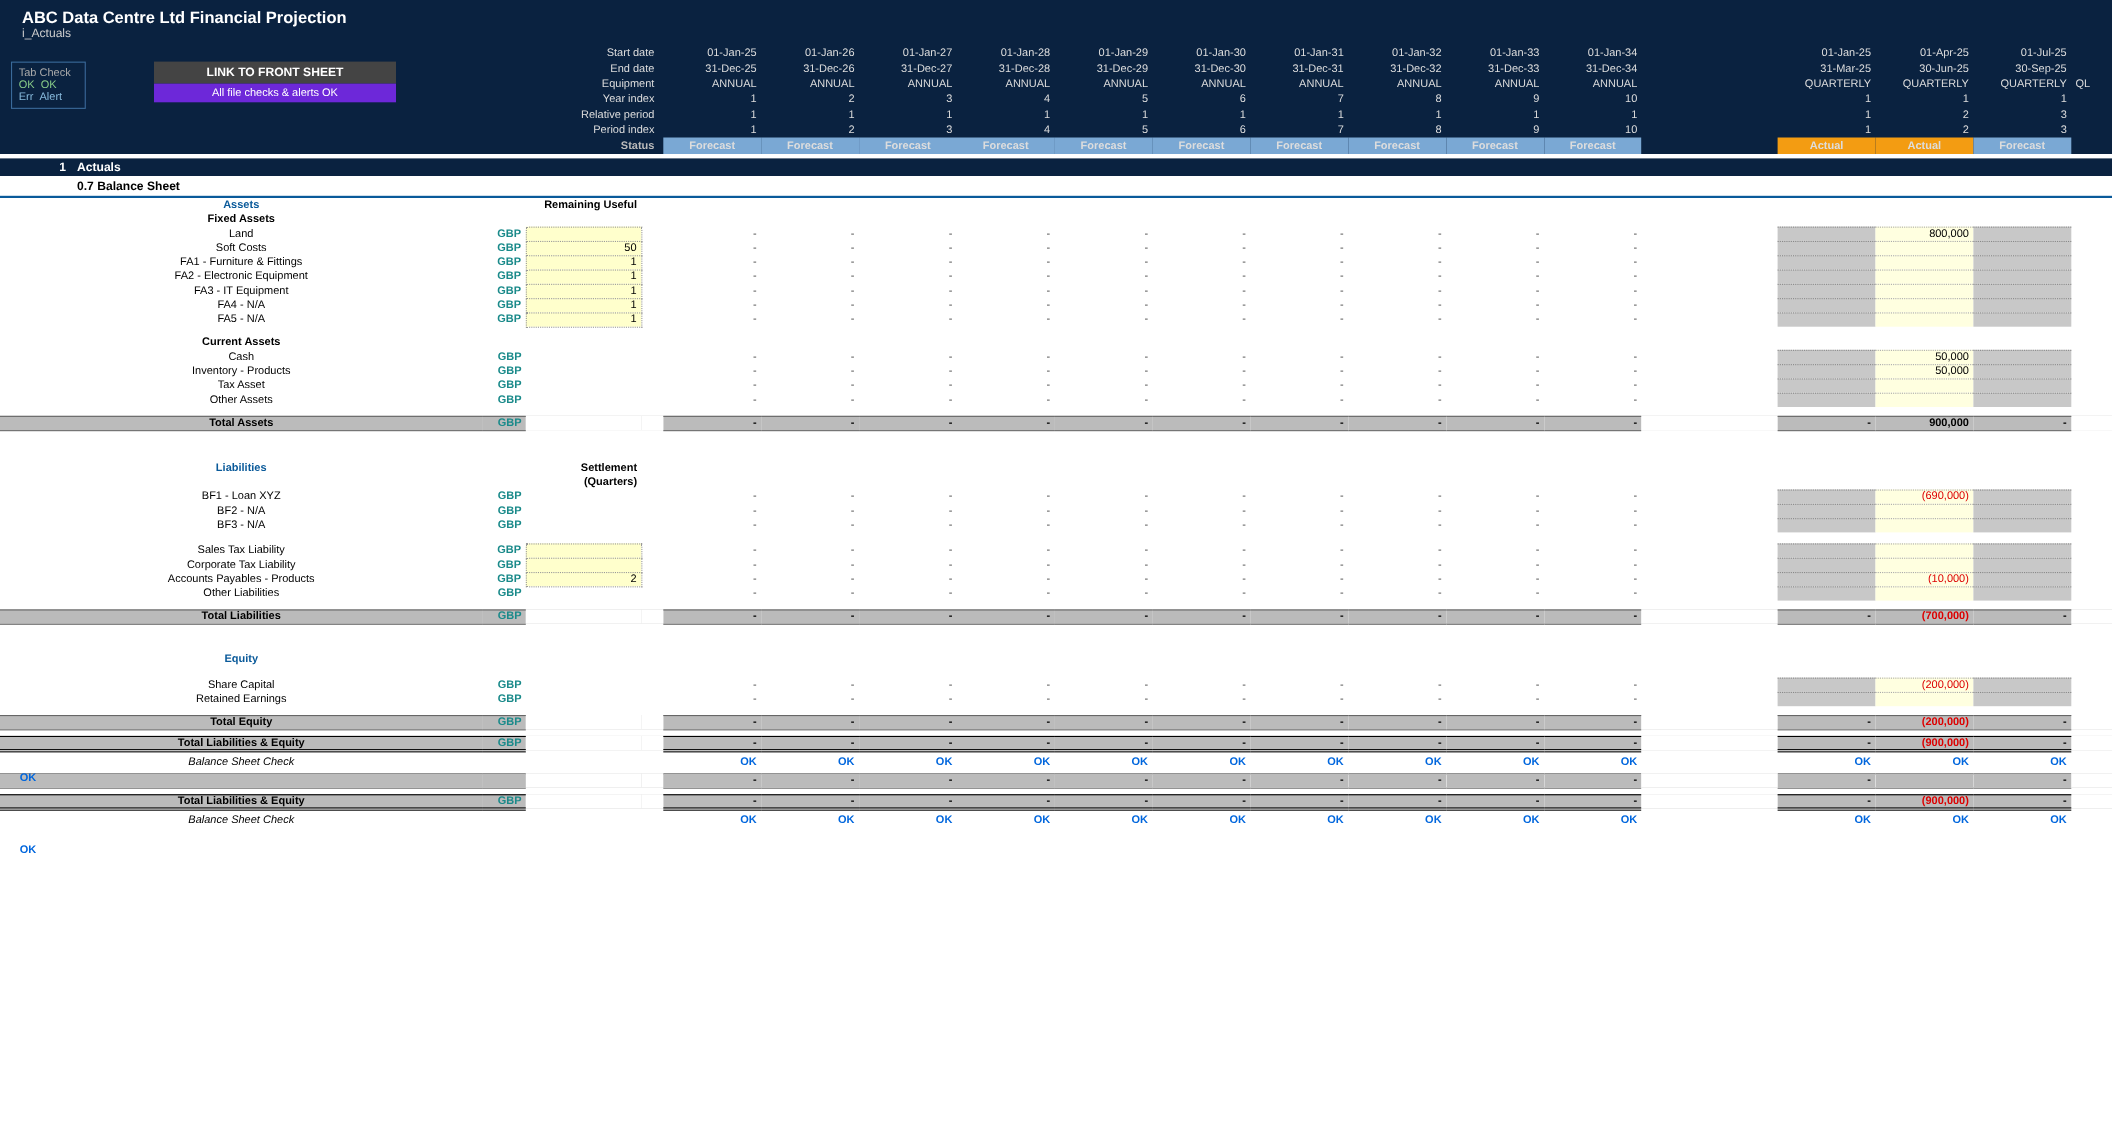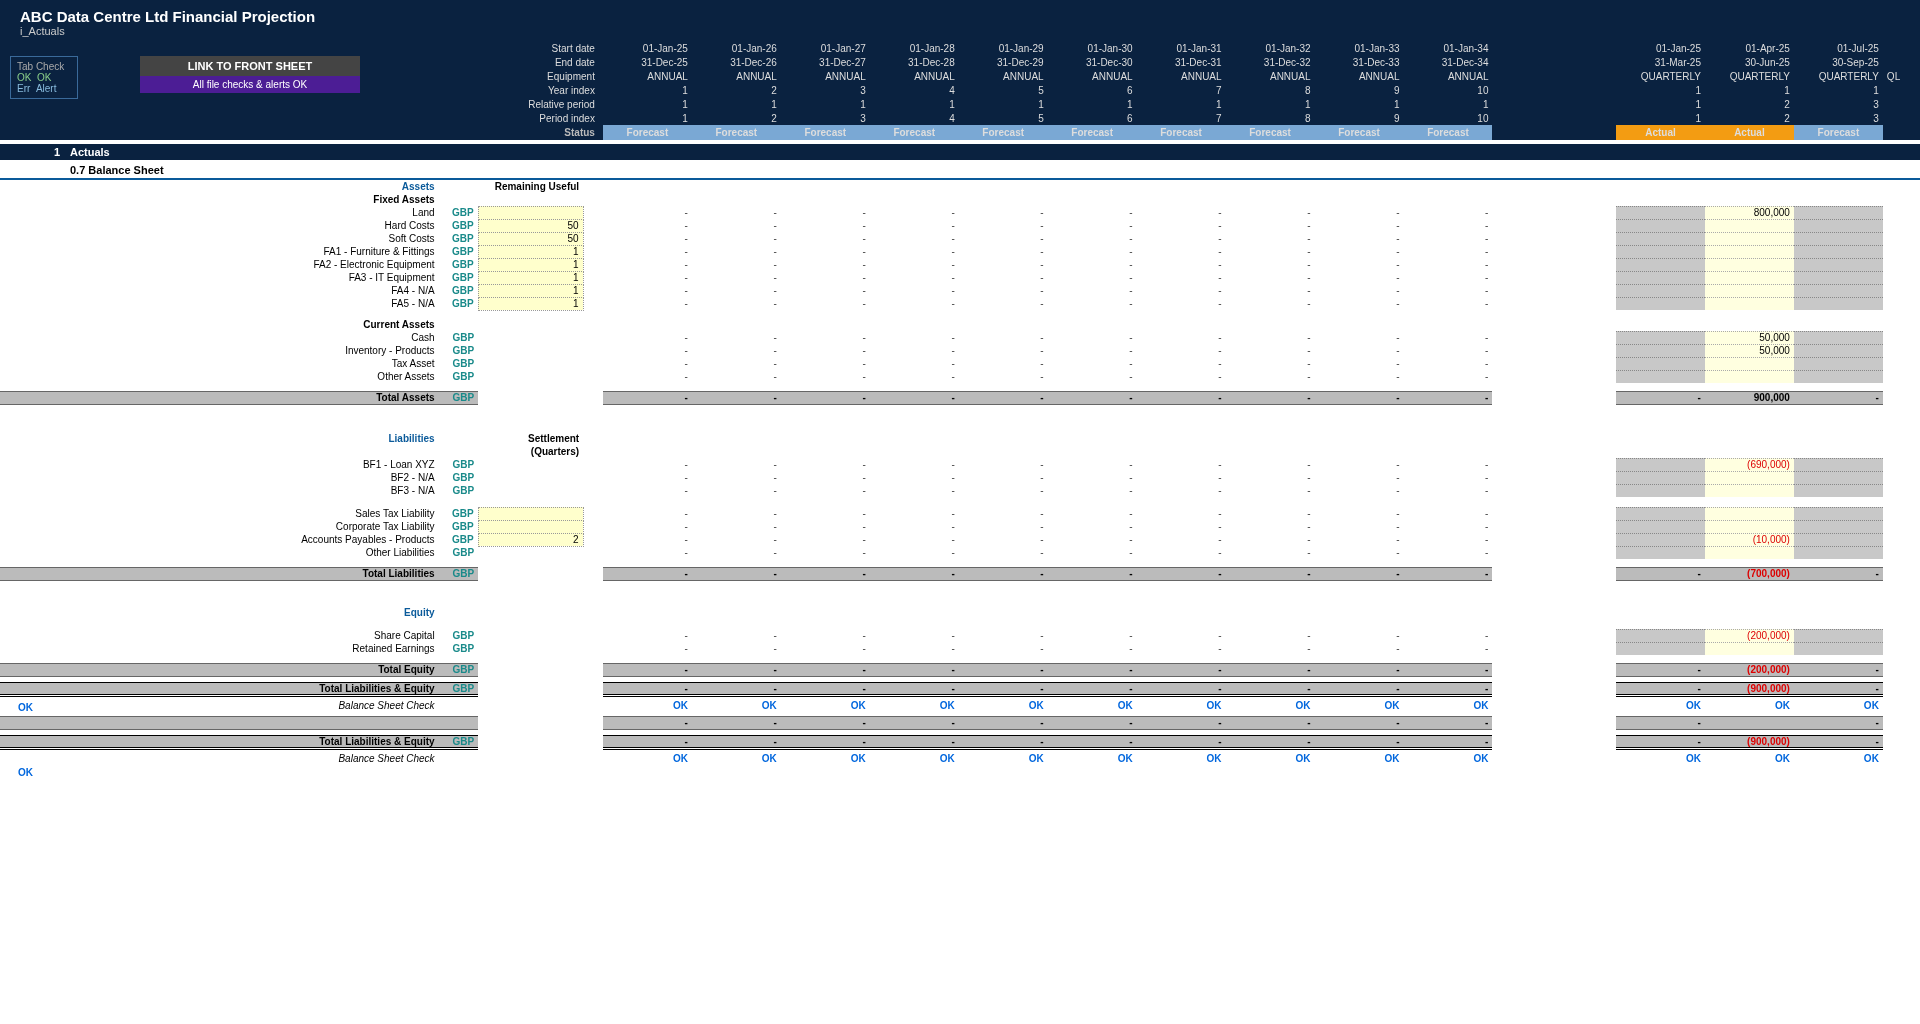--- a/index.html
+++ b/index.html
@@ -14,27 +14,27 @@
 .col{width:72px}
 .gap{width:100px}
 .status-row td{font-weight:bold;text-align:center;font-size:10px;padding:2px 0}
 .fc{background:#7aa8d4;color:#000}
 .ac{background:#f39c12;color:#000}
 .tabcheck{border:1px solid #3a6a9a;padding:4px 6px;font-size:10px;color:#aaa;position:absolute;top:56px;left:10px;width:68px}
 .tabcheck .ok{color:#8c8}
 .tabcheck .alert{color:#d88}
 .linkbox{position:absolute;top:56px;left:140px;width:220px}
 .linkbtn{background:#444;color:#fff;text-align:center;font-weight:bold;font-size:11px;padding:4px 0}
-.okbox{background:#4c1d95;color:#fff;text-align:center;font-size:10px;padding:3px 0}
+.okbox{background:#6d28d9;color:#fff;text-align:center;font-size:10px;padding:3px 0}
 .section-bar{background:#0a2240;color:#fff;font-weight:bold;padding:2px 10px;margin-top:4px}
 .section-num{display:inline-block;width:50px;text-align:right;margin-right:10px}
 .sub-section{font-weight:bold;padding:4px 0 2px 70px;border-bottom:2px solid #0a5a9a}
 .content{padding-left:20px}
 .brow td{height:13px;font-size:10px;text-align:right;padding:0 4px;vertical-align:middle}
-.brow .lbl{text-align:right}
+.brow .lbl{text-align:center}
 .cat{color:#0a5a9a;font-weight:bold;font-size:12px}
 .subcat{font-weight:bold;color:#000}
 .gbp{color:#1a8a8a;font-weight:bold;font-size:10px}
 .yellow{background:#ffffcc;border:1px dotted #999;text-align:center}
 .ltyellow{background:#ffffe0;border-top:1px dotted #aaa}
 .grey{background:#c8c8c8;border-top:1px dotted #888}
 .totalrow{background:#bbb;font-weight:bold}
 .totalrow td{border-top:1px solid #666;border-bottom:1px solid #666}
 .dblrow td{border-top:1px solid #000;border-bottom:3px double #000}
 .dash{color:#444}
@@ -263,41 +263,20 @@
         <td class="dash">-</td>
         <td class="dash">-</td>
         <td class="dash">-</td>
         <td></td>
         <td class="grey"></td>
         <td class="ltyellow">800,000</td>
         <td class="grey"></td>
         <td></td>
       </tr>
 <tr class="brow">
-        <td class="lbl indent3">Hard Costs</td>
-        <td class="gbp">GBP</td>
-        <td class="yellow">50</td>
-        <td></td>
-        <td class="dash">-</td>
-        <td class="dash">-</td>
-        <td class="dash">-</td>
-        <td class="dash">-</td>
-        <td class="dash">-</td>
-        <td class="dash">-</td>
-        <td class="dash">-</td>
-        <td class="dash">-</td>
-        <td class="dash">-</td>
-        <td class="dash">-</td>
-        <td></td>
-        <td class="grey"></td>
-        <td class="ltyellow"></td>
-        <td class="grey"></td>
-        <td></td>
-      </tr>
-<tr class="brow">
         <td class="lbl indent3">Soft Costs</td>
         <td class="gbp">GBP</td>
         <td class="yellow">50</td>
         <td></td>
         <td class="dash">-</td>
         <td class="dash">-</td>
         <td class="dash">-</td>
         <td class="dash">-</td>
         <td class="dash">-</td>
         <td class="dash">-</td>

